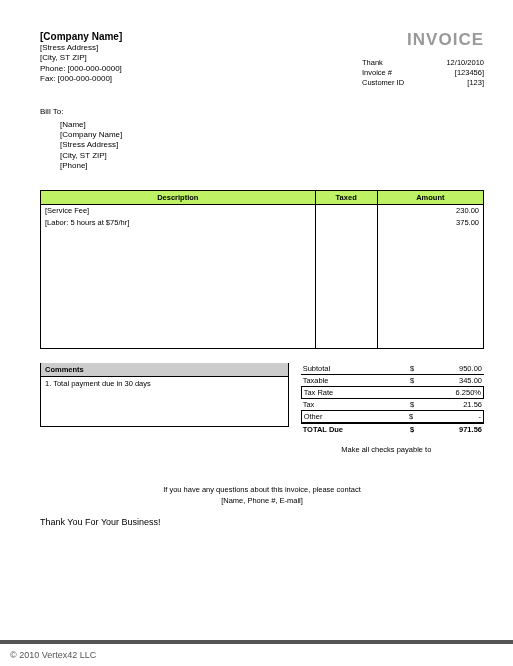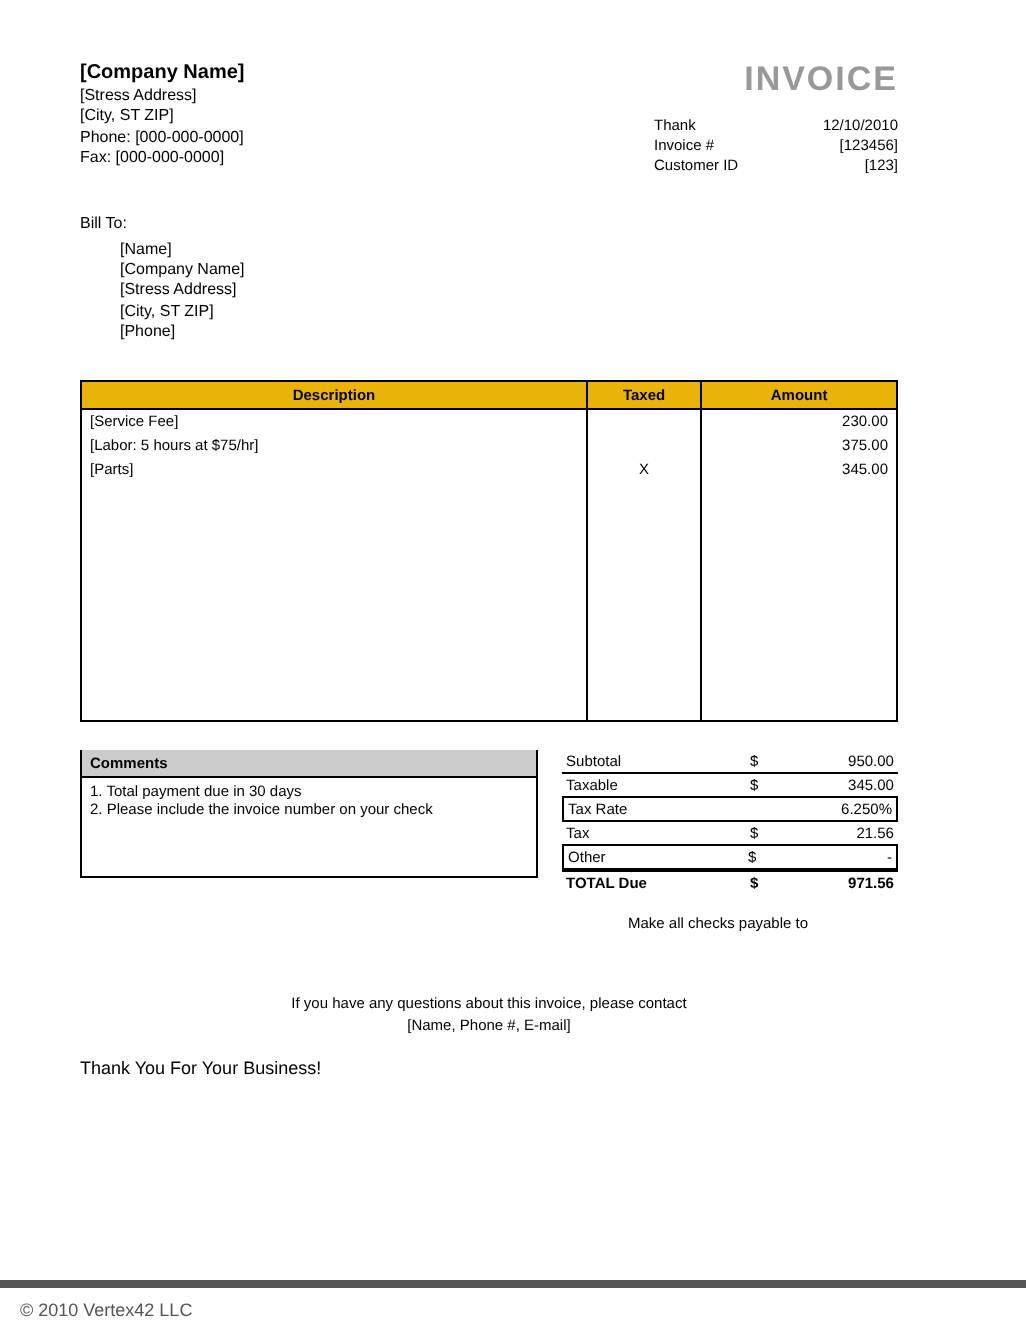--- a/index.html
+++ b/index.html
@@ -6,21 +6,21 @@
   body {
     width: 513px;
     height: 666px;
     font-family: Arial, sans-serif;
     font-size: 8px;
     color: #000;
     background: #fff;
     position: relative;
   }
   .page {
-    padding: 30px 64px 0 40px;
+    padding: 30px 29px 0 40px;
   }
   .header {
     display: flex;
     justify-content: space-between;
     margin-bottom: 20px;
   }
   .company-block { line-height: 1.3; }
   .company-name { font-weight: bold; font-size: 10px; }
   .invoice-block { text-align: right; }
   .invoice-title {
@@ -41,21 +41,21 @@
   .meta-value { width: 55px; text-align: right; }
   .billto { margin-bottom: 18px; line-height: 1.3; }
   .billto-label { font-size: 8px; margin-bottom: 2px; }
   .billto-lines { padding-left: 20px; }
   table.items {
     width: 100%;
     border-collapse: collapse;
     font-size: 7.5px;
   }
   table.items th {
-    background: #eab308;
+    background: #bef264;
     border: 1px solid #000;
     padding: 2px 4px;
     font-weight: bold;
     text-align: center;
   }
   table.items td {
     border-left: 1px solid #000;
     border-right: 1px solid #000;
     padding: 1px 4px;
     height: 12px;
@@ -186,39 +186,33 @@
       <tr>
         <td class="desc">[Service Fee]</td>
         <td class="taxed"></td>
         <td class="amount">230.00</td>
       </tr>
       <tr>
         <td class="desc">[Labor: 5 hours at $75/hr]</td>
         <td class="taxed"></td>
         <td class="amount">375.00</td>
       </tr>
-      <tr>
-        <td class="desc">[Parts]</td>
-        <td class="taxed">X</td>
-        <td class="amount">345.00</td>
-      </tr>
       <tr class="filler">
         <td class="desc"></td>
           <td class="taxed"></td>
           <td class="amount"></td>
       </tr>
     </tbody>
   </table>
 
   <div class="lower">
     <div class="comments">
       <div class="comments-header">Comments</div>
       <div class="comments-body">
         <div>1. Total payment due in 30 days</div>
-        <div>2. Please include the invoice number on your check</div>
       </div>
     </div>
     <div class="totals">
       <div class="trow underline">
         <span class="tlabel">Subtotal</span>
         <span class="tcur">$</span>
         <span class="tval">950.00</span>
       </div>
       <div class="trow">
         <span class="tlabel">Taxable</span>

